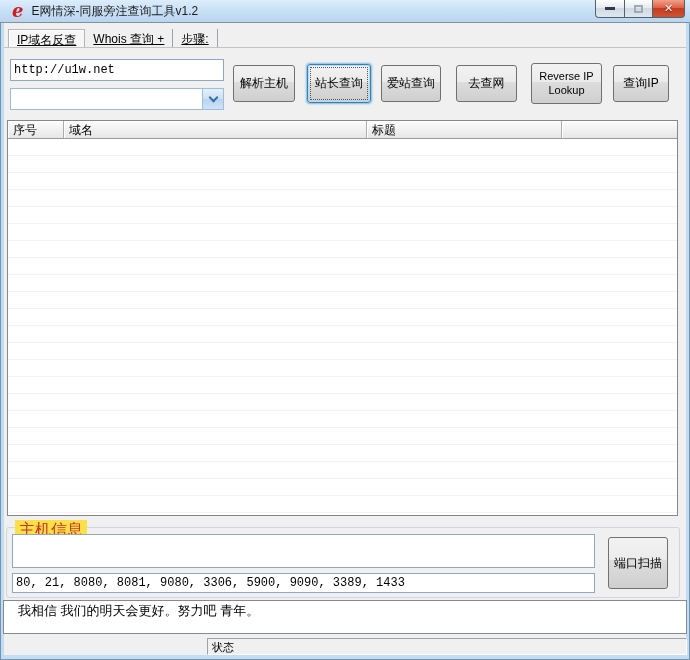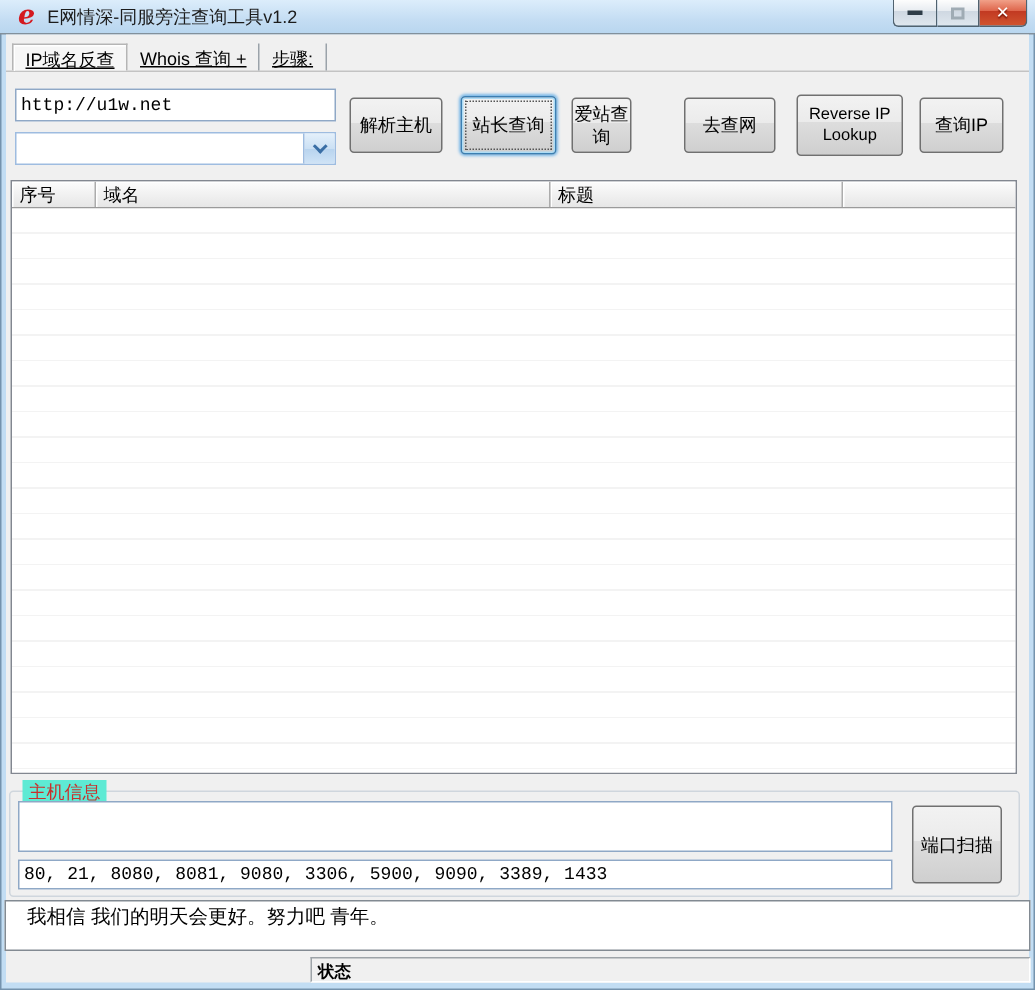--- a/index.html
+++ b/index.html
@@ -67,31 +67,31 @@
     border:1px solid #828790; background:#fff; overflow:hidden; }
   .lv-header { display:flex; height:18px;
     background:linear-gradient(#fcfcfc,#efefef 60%,#e6e6e6); border-bottom:1px solid #9a9a9a; }
   .lv-col { font-size:12px; padding:1px 0 0 5px; border-right:1px solid #acacac;
     box-shadow:inset 1px 1px 0 #fff; white-space:nowrap; overflow:hidden; }
   .lv-body { height:377px;
     background:repeating-linear-gradient(#ffffff 0px, #ffffff 16px, #f3f3f3 16px, #f3f3f3 17px); }
   
   .groupbox { position:absolute; left:6px; top:527px; width:674px; height:71px;
     border:1px solid #cfd6dd; border-radius:3px; }
-  .group-legend { position:absolute; left:8px; top:-8px; background:#5eead4;
-    padding:0 4px; font-size:12px; color:#c9302c; }
+  .group-legend { position:absolute; left:8px; top:-8px; background:#fde047;
+    padding:0 4px; font-size:16px; color:#c9302c; }
   
   .message-area { position:absolute; left:3px; top:600px; width:684px; height:34px;
     background:#fff; border:1px solid #828a92; font-size:13px; color:#000; padding:1px 14px; }
   .statusbar-panel { position:absolute; top:638px; height:17px; background:#f0f0f0;
     border:1px solid; border-color:#9da3a8 #ffffff #ffffff #9da3a8;
     font-size:11px; padding:1px 4px; white-space:nowrap; overflow:hidden;
     font-family:"Liberation Mono","DejaVu Sans Mono",monospace; }
   .sb-left { left:3px; width:201px; }
-  .sb-right { left:207px; width:480px;font-weight:bold; }
+  .sb-right { left:207px; width:480px; }
 </style>
 </head>
 <body>
 
 <div class="window">
 
   <div class="titlebar">
     <span class="app-icon">e</span>
     <span class="title-text">E网情深-同服旁注查询工具v1.2</span>
   </div>
@@ -118,21 +118,21 @@
   <input class="textbox" style="left: 10px; top: 59px; width: 214px; height: 22px;" value="http://u1w.net">
   <div class="combo">
     <div class="combo-field"></div>
     <div class="combo-btn">
       <span class="chev"></span>
     </div>
   </div>
 
   <div class="btn" style="left:233px; top:65px; width:62px; height:37px;">解析主机</div>
   <div class="btn focused" style="left:307px; top:64px; width:64px; height:39px;">站长查询</div>
-  <div class="btn" style="left:381px; top:65px; width:40px; height:37px;">爱站查询</div>
+  <div class="btn" style="left:381px; top:65px; width:60px; height:37px;">爱站查询</div>
   <div class="btn" style="left:456px; top:65px; width:61px; height:37px;">去查网</div>
   <div class="btn small-text" style="left:531px; top:63px; width:71px; height:41px; padding:0 6px;">Reverse IP Lookup</div>
   <div class="btn" style="left:613px; top:65px; width:56px; height:37px;">查询IP</div>
 
   <div class="listview">
     <div class="lv-header">
       <div class="lv-col" style="width:56px;">序号</div>
       <div class="lv-col" style="width:303px;">域名</div>
       <div class="lv-col" style="width:195px;">标题</div>
       <div class="lv-col" style="width:111px; border-right:none;"></div>

